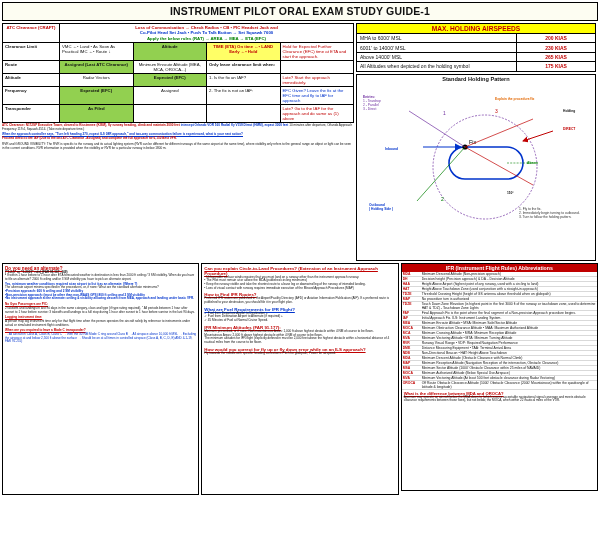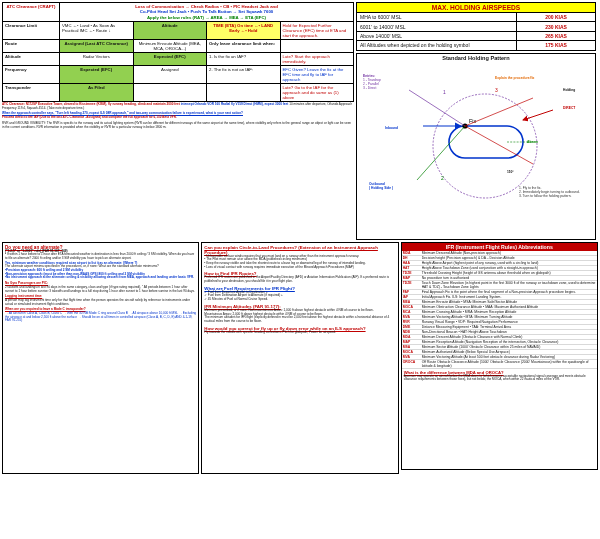--- a/index.html
+++ b/index.html
@@ -54,20 +54,21 @@
   .abbrTbl td.k{width:17px;color:#c00000;font-weight:bold;}
   .boxhdr{background:#c00000;color:#fff;font-weight:bold;text-align:center;font-size:5.2px;padding:1px 0;}
   .tiny{font-size:3.1px;line-height:1.2;}
   .boxed{border:1px solid #000;}
 </style>
 </head>
 <body>
 
 <div class="page">
 
+  <div class="title">INSTRUMENT PILOT ORAL EXAM STUDY GUIDE-1</div>
 
   <div class="topwrap">
 
     <div class="leftTop">
       <table class="craftTbl">
         <tbody>
             <tr>
           <td class="craftLabel ctr" rowspan="1">
             <span class="redtxt">ATC Clearance (CRAFT)</span>
           </td>

